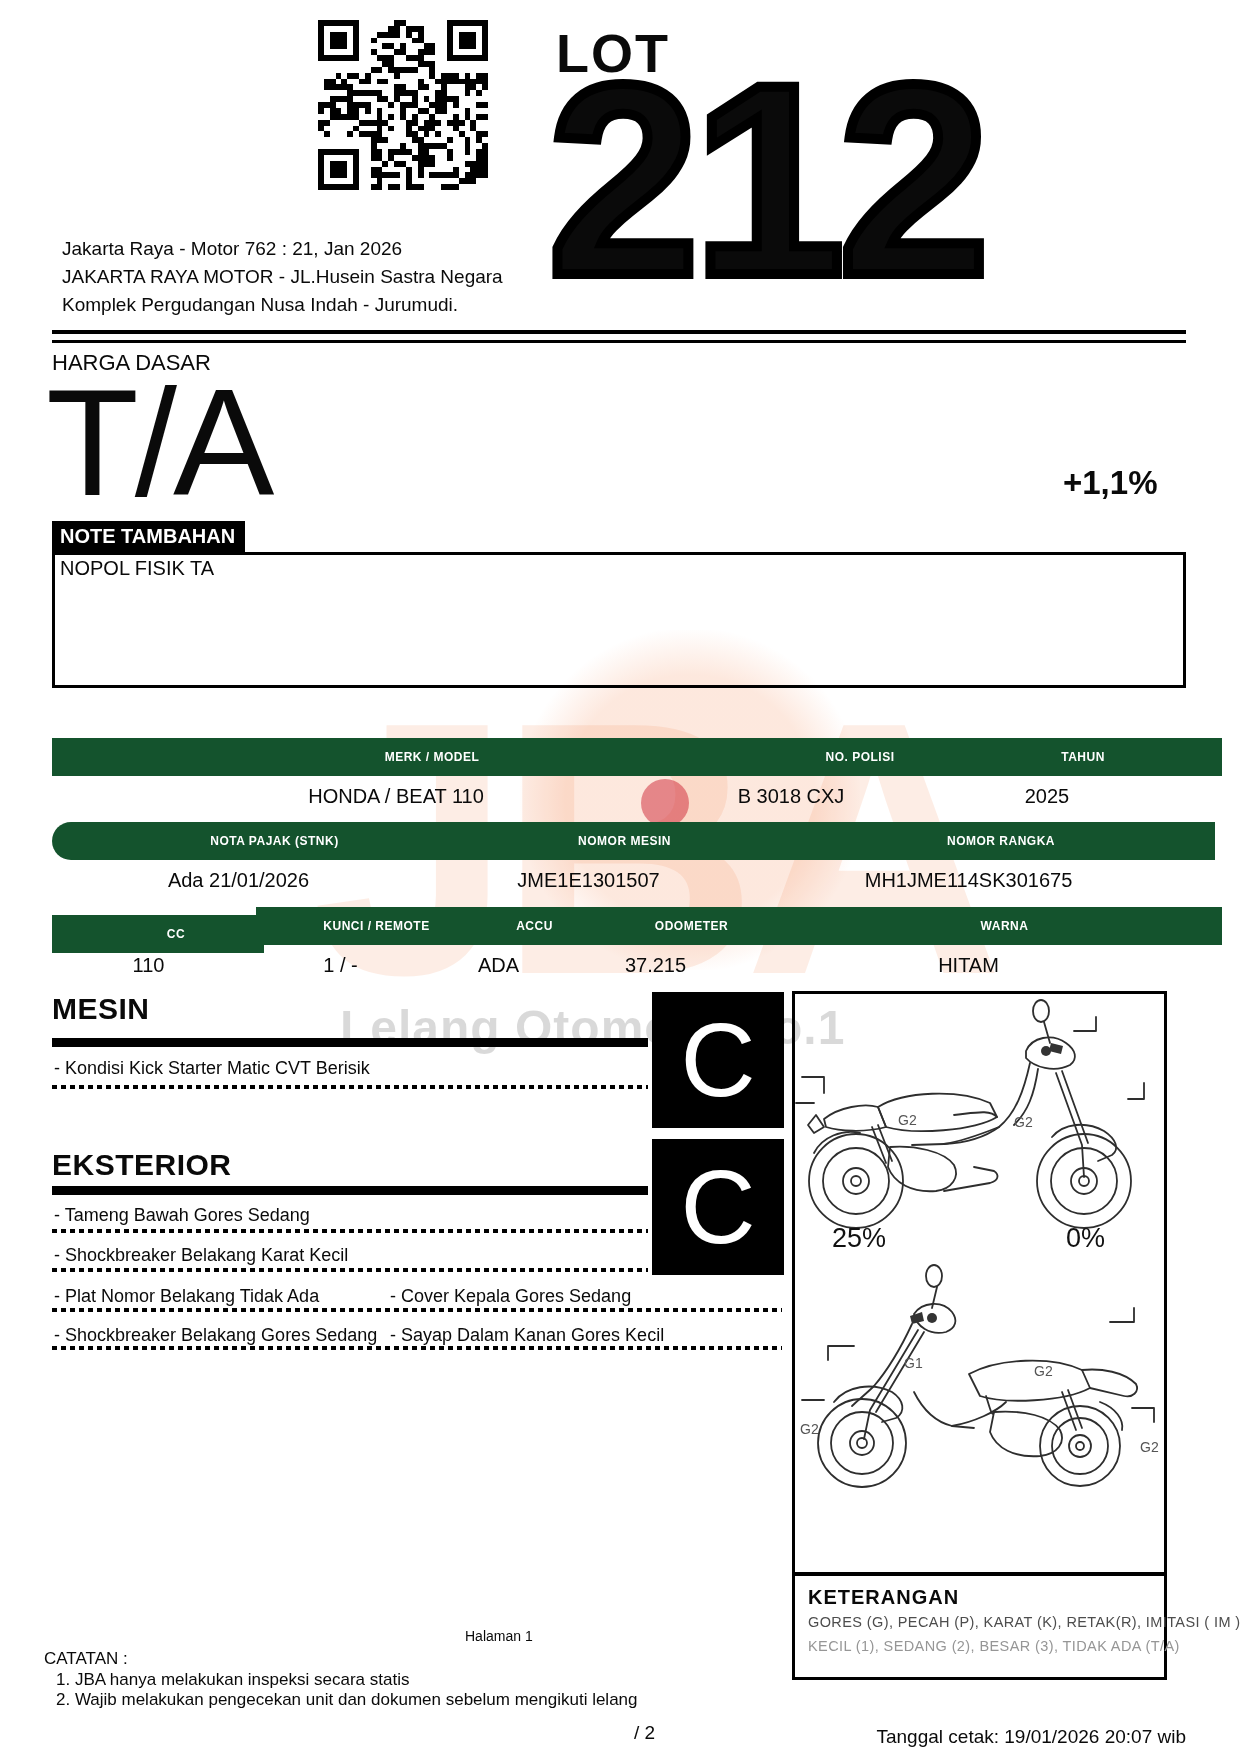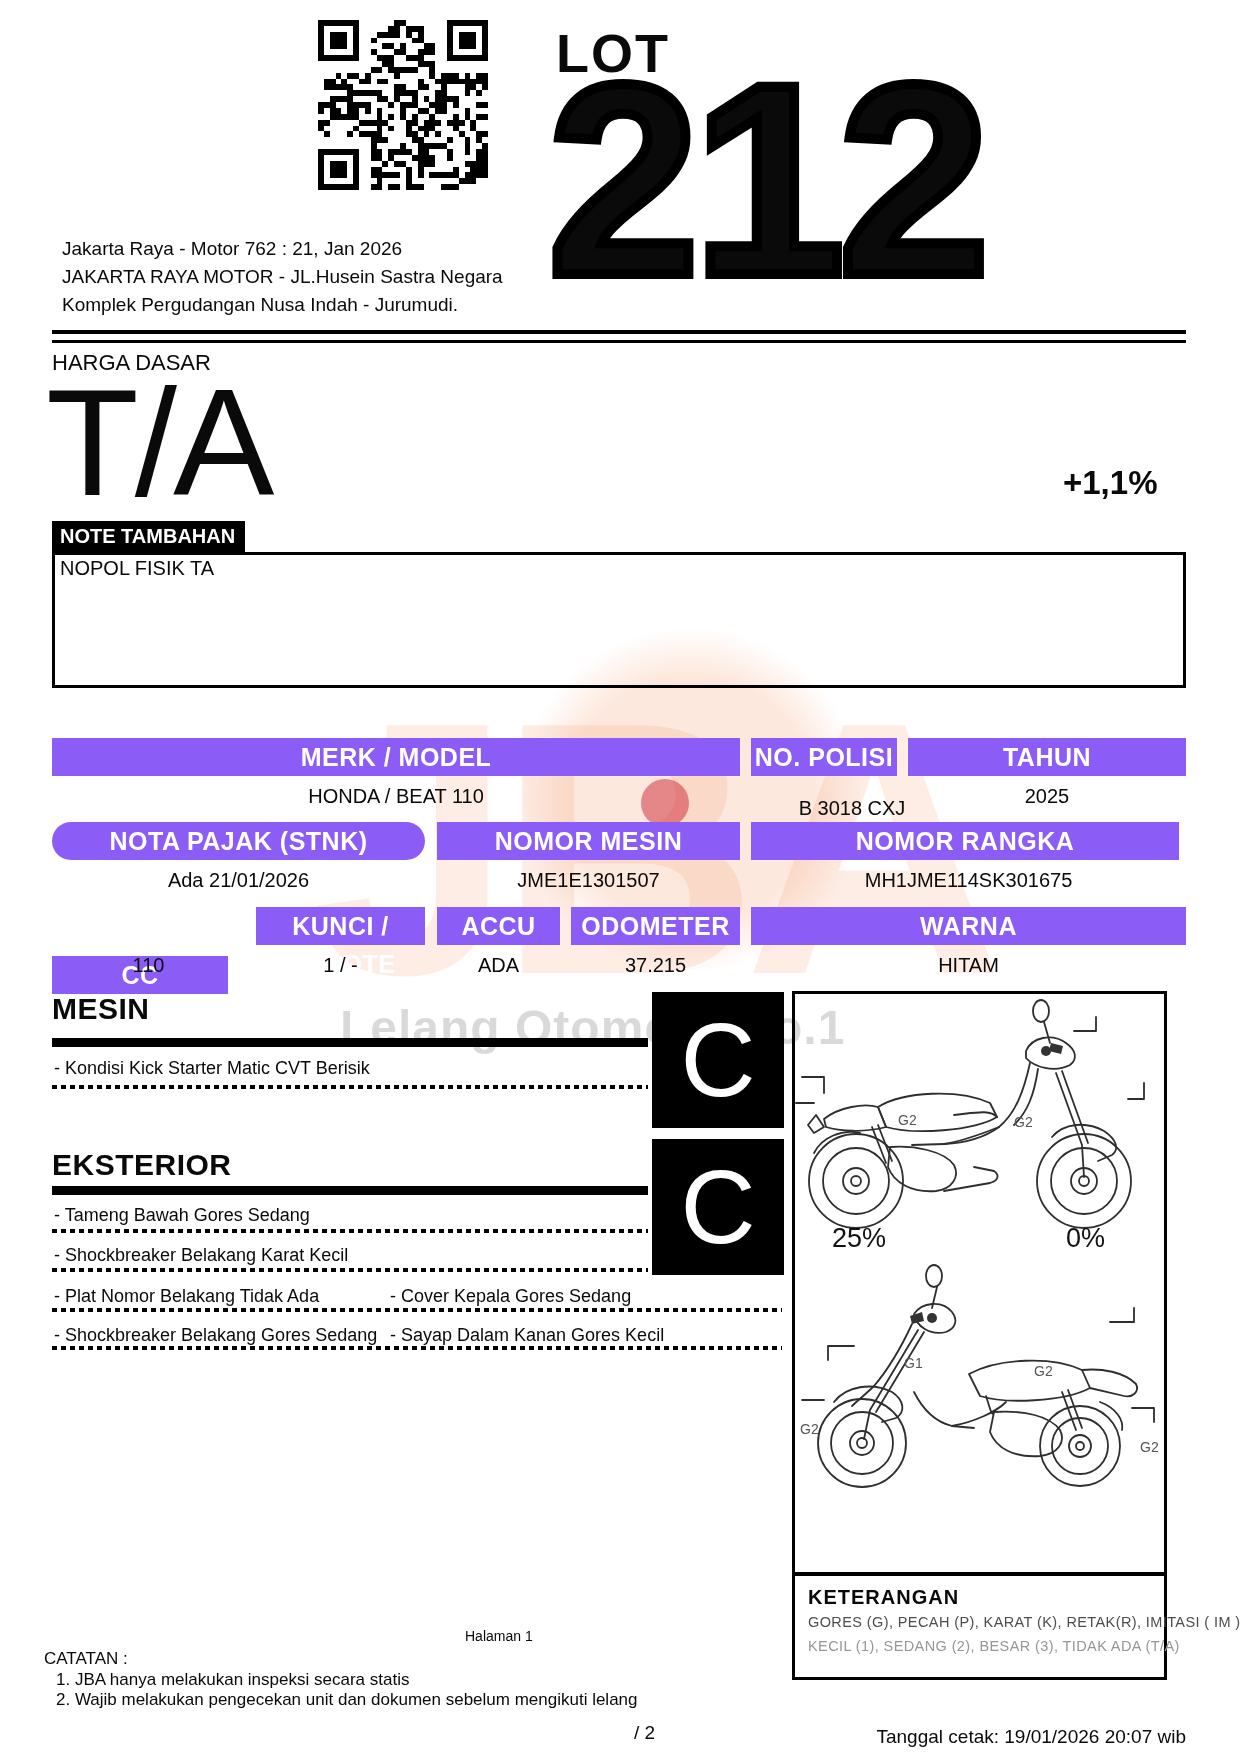--- a/index.html
+++ b/index.html
@@ -1,21 +1,21 @@
 <!DOCTYPE html>
 <html><head>
 <meta charset="utf-8">
 <style>
   html,body{margin:0;padding:0;background:#fff;}
   .page{position:relative;width:1240px;height:1754px;background:#fff;overflow:hidden;
         font-family:"Liberation Sans","DejaVu Sans",sans-serif;color:#0a0a0a;}
   .abs{position:absolute;}
   .txt{white-space:nowrap;}
-  .bar{background:#8b5cf6;color:#fff;font-weight:bold;font-size:25px;text-align:center;
-       height:38px;line-height:38px;letter-spacing:.5px;}
+  .bar{background:#14532d;color:#fff;font-weight:bold;font-size:12px;text-align:center;
+       height:38px;line-height:38px;letter-spacing:.5px;padding-left:36px;}
   .val{font-size:20px;text-align:center;height:26px;line-height:26px;}
   .rule{background:#000;height:9px;}
   .dots{height:4px;background:repeating-linear-gradient(90deg,#000 0 5px,transparent 5px 9px);}
   .dbl{border-top:4px solid #000;border-bottom:3px solid #000;height:6px;}
   .sec-title{font-size:30px;font-weight:bold;letter-spacing:.5px;}
   .item{font-size:18px;}
   .grade{background:#000;color:#fff;text-align:center;font-size:104px;line-height:136px;}
   .wm{z-index:0;}
   .fg{z-index:1;}
   svg text{font-family:"Liberation Sans","DejaVu Sans",sans-serif;}
@@ -343,31 +343,31 @@
   <div class="abs fg txt" style="left:1063px;top:464px;font-size:33px;font-weight:bold;">+1,1%</div>
 
   <div class="abs fg txt" style="left:52px;top:521px;width:193px;height:31px;background:#000;color:#fff;font-weight:bold;font-size:20px;line-height:31px;padding-left:8px;box-sizing:border-box;">NOTE TAMBAHAN</div>
   <div class="abs fg" style="left:52px;top:552px;width:1134px;height:136px;border:3px solid #000;box-sizing:border-box;"></div>
   <div class="abs fg txt" style="left:60px;top:557px;font-size:20px;">NOPOL FISIK TA</div>
 
   <div class="abs fg bar" style="left:52px;top:738px;width:688px;">MERK / MODEL</div>
   <div class="abs fg bar" style="left:751px;top:738px;width:146px;text-align:center;">NO. POLISI</div>
   <div class="abs fg bar" style="left:908px;top:738px;width:278px;">TAHUN</div>
   <div class="abs fg val" style="left:52px;top:783px;width:688px;">HONDA / BEAT 110</div>
-  <div class="abs fg val" style="left:779px;top:783px;width:146px;margin-top:12px;">B 3018 CXJ</div>
+  <div class="abs fg val" style="left:718px;top:783px;width:146px;">B 3018 CXJ</div>
   <div class="abs fg val" style="left:908px;top:783px;width:278px;">2025</div>
 
   <div class="abs fg bar" style="left:52px;top:822px;width:373px;border-radius:19px;">NOTA PAJAK (STNK)</div>
   <div class="abs fg bar" style="left:437px;top:822px;width:303px;">NOMOR MESIN</div>
   <div class="abs fg bar" style="left:751px;top:822px;width:428px;">NOMOR RANGKA</div>
   <div class="abs fg val" style="left:52px;top:867px;width:373px;">Ada 21/01/2026</div>
   <div class="abs fg val" style="left:437px;top:867px;width:303px;">JME1E1301507</div>
   <div class="abs fg val" style="left:751px;top:867px;width:435px;">MH1JME114SK301675</div>
 
-  <div class="abs fg bar" style="left:52px;top:956px;width:176px;text-align:center;">CC</div>
+  <div class="abs fg bar" style="left:52px;top:915px;width:176px;text-align:center;">CC</div>
   <div class="abs fg bar" style="left:256px;top:907px;width:169px;">KUNCI / REMOTE</div>
   <div class="abs fg bar" style="left:437px;top:907px;width:123px;">ACCU</div>
   <div class="abs fg bar" style="left:571px;top:907px;width:169px;">ODOMETER</div>
   <div class="abs fg bar" style="left:751px;top:907px;width:435px;">WARNA</div>
   <div class="abs fg val" style="left:52px;top:952px;width:193px;">110</div>
   <div class="abs fg val" style="left:256px;top:952px;width:169px;">1 / -</div>
   <div class="abs fg val" style="left:437px;top:952px;width:123px;">ADA</div>
   <div class="abs fg val" style="left:571px;top:952px;width:169px;">37.215</div>
   <div class="abs fg val" style="left:751px;top:952px;width:435px;">HITAM</div>
 

